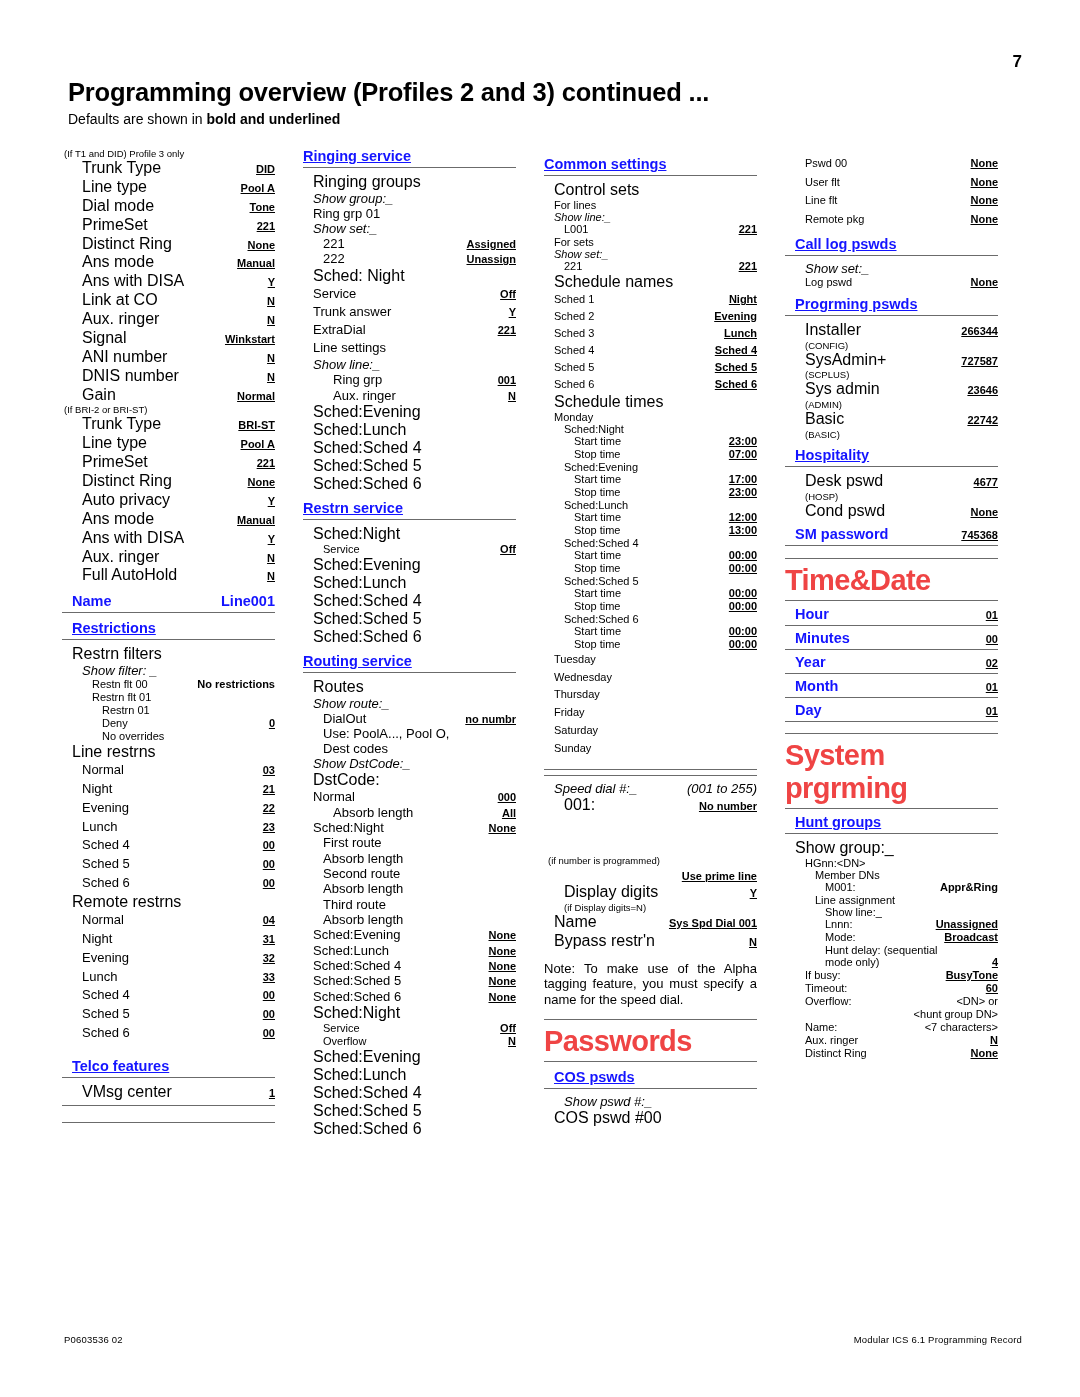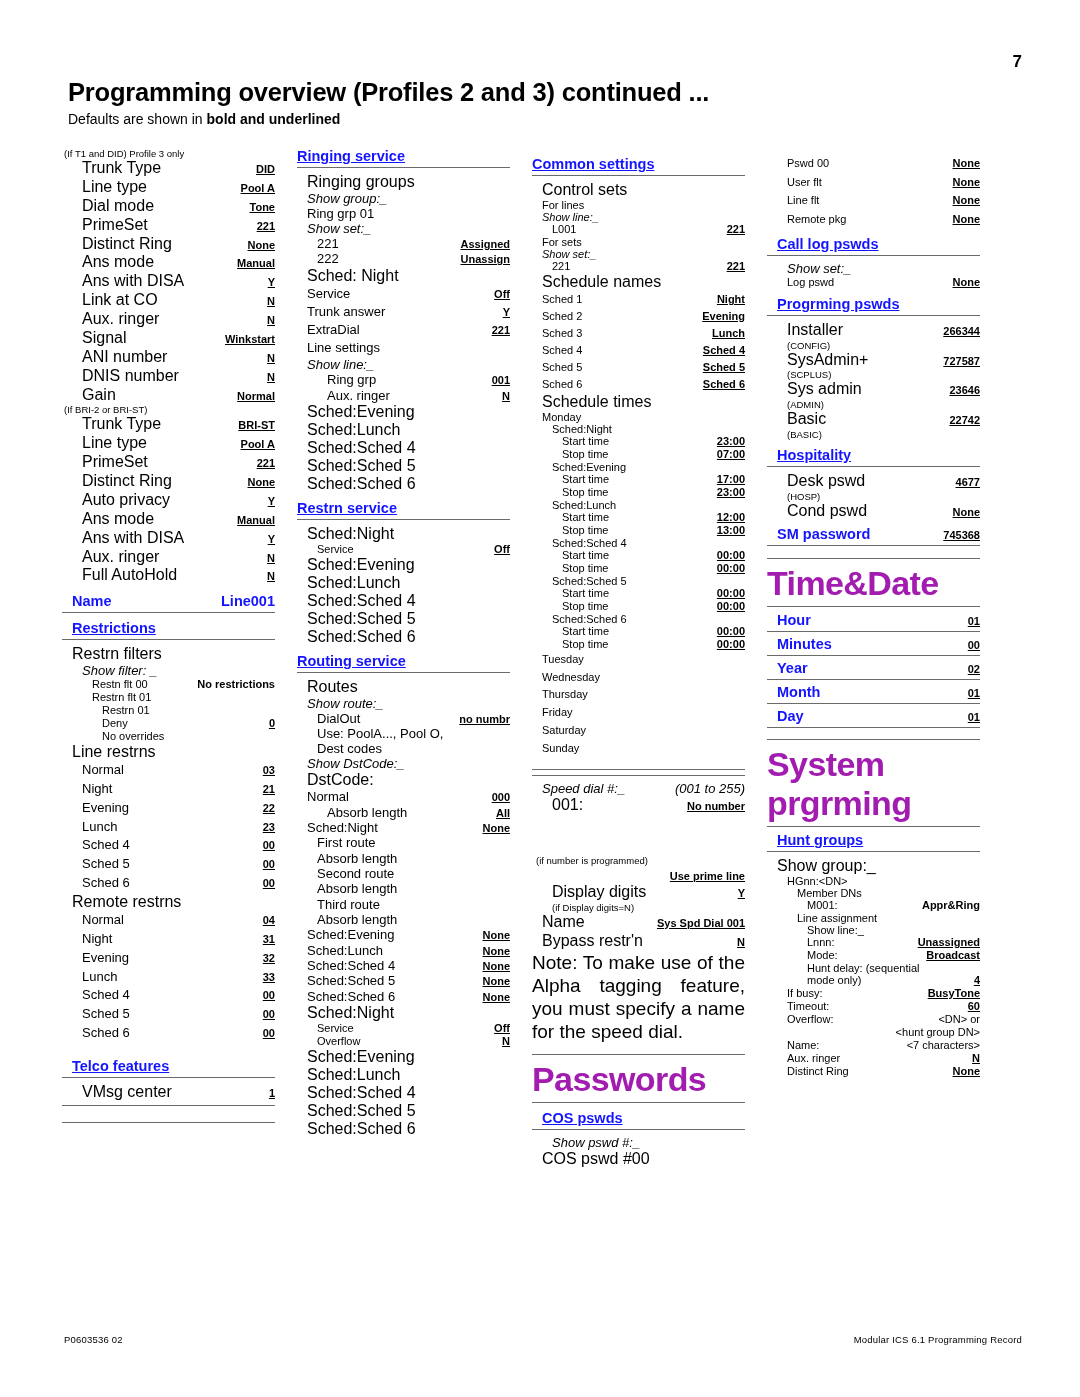--- a/index.html
+++ b/index.html
@@ -46,21 +46,21 @@
     font-size: 14px;
   }
   .doc-subtitle b { font-weight: bold; }
 
   .columns {
     position: absolute;
     left: 62px;
     top: 148px;
     width: 962px;
     display: flex;
-    gap: 0px;
+    gap: 6px;
   }
   .col {
     width: 213px;
     margin-right: 22px;
   }
   .col:last-child { margin-right: 0; }
 
   
   .row {
     display: flex;
@@ -84,46 +84,46 @@
 
   
   .head-blue {
     color: #1414ff;
     font-weight: bold;
     font-size: 14.5px;
     margin-top: 7px;
     text-decoration: underline;
   }
   .head-blue-big {
-    color: #a21caf;
+    color: #ef4444;
     font-weight: bold;
-    font-size: 34px;
+    font-size: 29px;
     letter-spacing: -0.6px;
     margin-top: 1px;
   }
   .rule {
     border-top: 1.6px solid #6b6b6b;
     margin: 3px 0 5px 0;
   }
   .rule-thin {
     border-top: 1.3px solid #6b6b6b;
     margin: 3px 0 4px 0;
   }
   .spacer4 { height: 4px; }
   .spacer8 { height: 8px; }
   .i1 { padding-left: 10px; }
   .i2 { padding-left: 20px; }
   .i3 { padding-left: 30px; }
   .i4 { padding-left: 40px; }
 
   .note {
-    font-size: 19px;
+    font-size: 13px;
     line-height: 1.22;
     text-align: justify;
-    margin-top: 0;
+    margin-top: 10px;
   }
 
   .footer-left {
     position: absolute;
     left: 64px;
     bottom: 52px;
     font-size: 9.5px;
     letter-spacing: 0.2px;
   }
   .footer-right {

